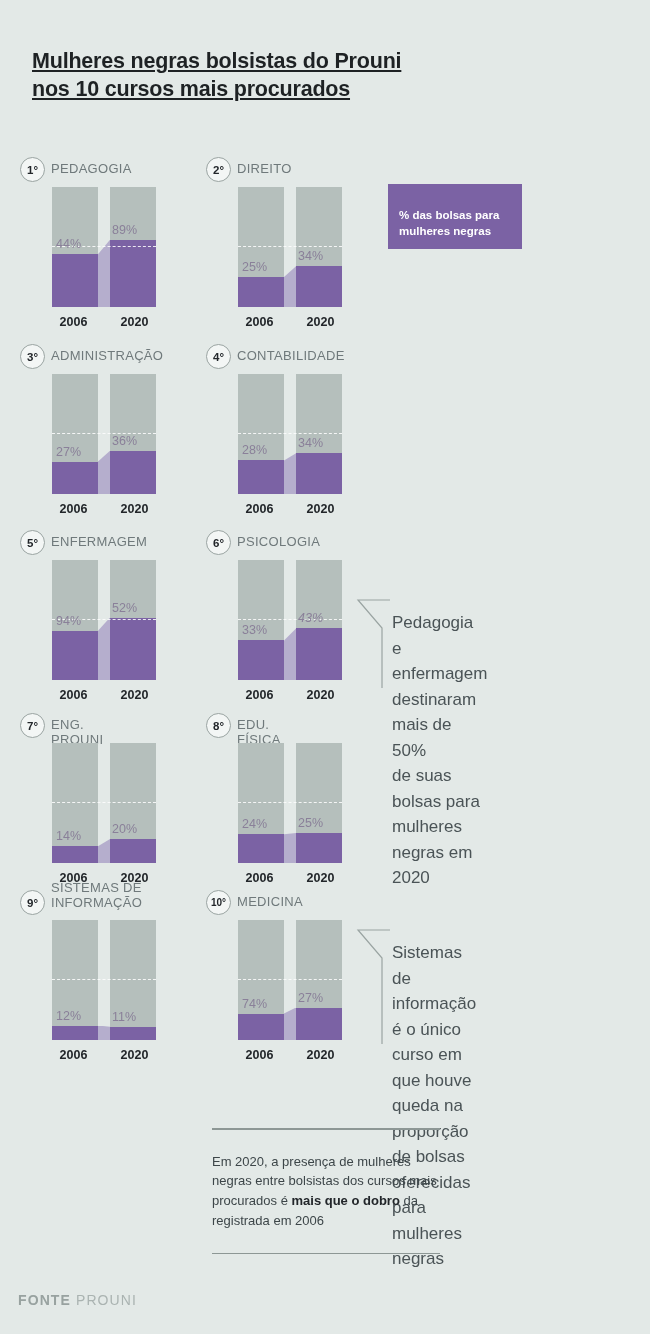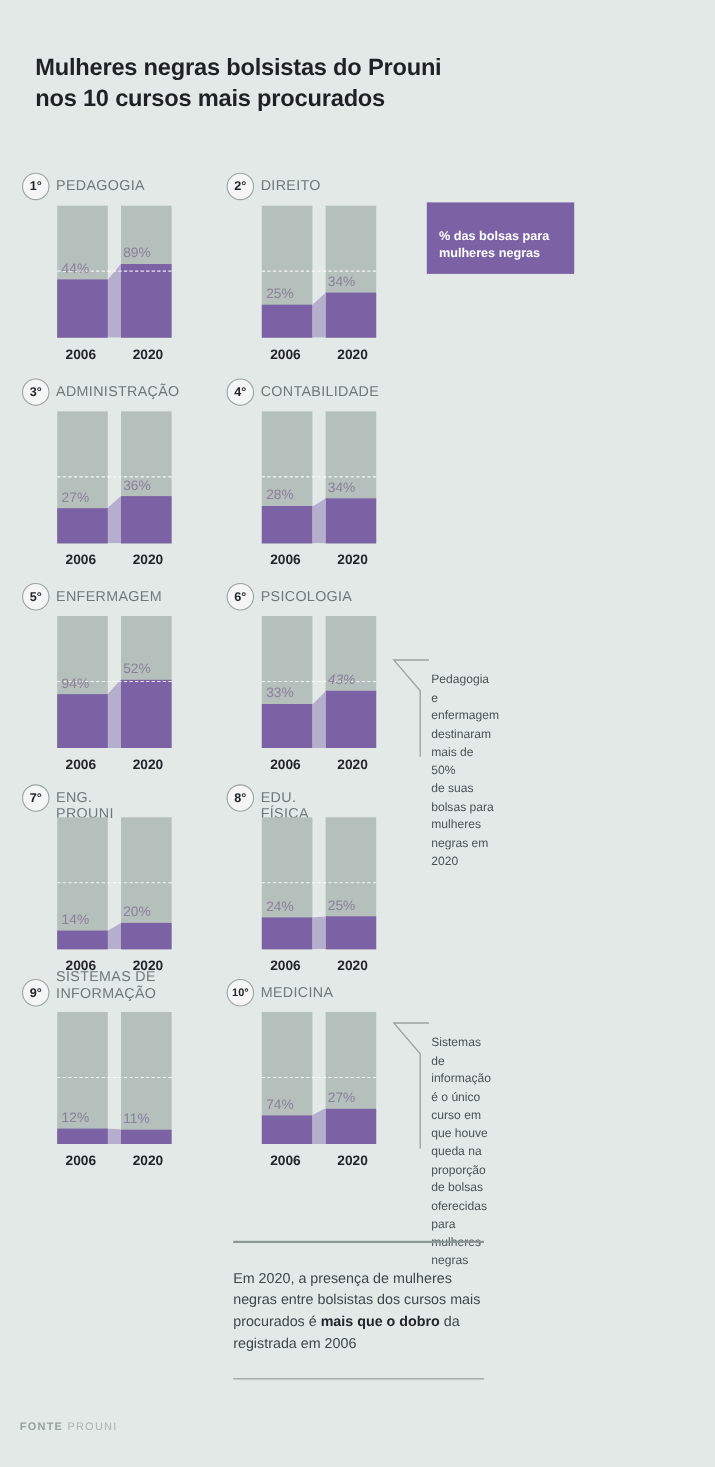--- a/index.html
+++ b/index.html
@@ -11,20 +11,21 @@
     position:relative;
     overflow:hidden;
   }
 
   
   .title {
     position:absolute; left:32px; top:48px; width:470px;
     font-size:21.5px; font-weight:bold; line-height:1.28;
     letter-spacing:-0.2px; color:#1e2224;
     white-space:pre-line;
+    text-decoration:underline;
   }
 
   
   .legend {
     position:absolute; left:388px; top:184px;
     width:134px; padding:9px 11px 10px 11px;
     background:#7b62a4; color:#ffffff;
     font-size:11.5px; font-weight:bold; line-height:1.33;
     white-space:pre-line;
     box-sizing:border-box;
@@ -77,37 +78,37 @@
     display:flex; justify-content:space-between;
     font-size:12.5px; font-weight:bold; color:#22262a;gap:18px;
   }
   .years span { width:46px; text-align:center; }
 
   
   .callout { position:absolute; }
   .callout svg { position:absolute; left:0; top:0; overflow:visible; }
   .callout-text {
     position:absolute; left:40px; top:12px;
-    font-size:11px; line-height:1.5; color:#4a5356;
+    font-size:17px; line-height:1.5; color:#4a5356;
     white-space:pre-line;
   }
 
   
   .conclusion { position:absolute; left:212px; top:1128px; width:228px; }
   .rule { height:1.5px; background:#8d9795; }
   .conclusion-text {
     font-size:13px; line-height:1.52; color:#3d4649;
     padding:22px 0 22px 0;
   }
   .conclusion-text b { font-weight:bold; color:#22262a; }
 
   
   .footer {
     position:absolute; left:18px; top:1292px;
-    font-size:10px; letter-spacing:1.1px; color:#aab3b1;
+    font-size:14px; letter-spacing:1.1px; color:#aab3b1;
   }
   .footer b { color:#98a2a0; font-weight:bold; }
 </style>
 </head>
 <body>
 
 <div class="title">Mulheres negras bolsistas do Prouni
 nos 10 cursos mais procurados</div>
 
 <div class="legend">

